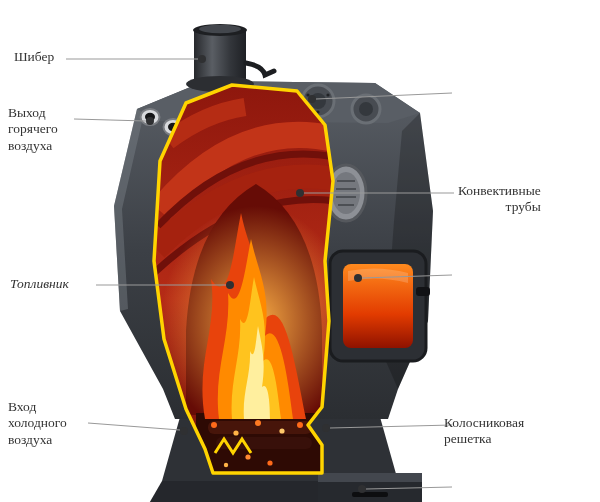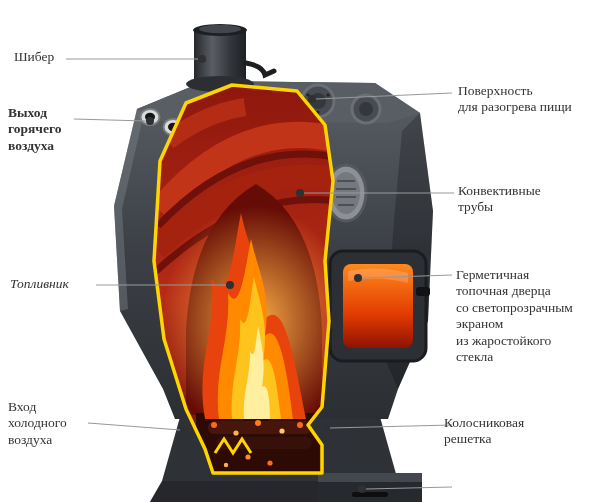--- a/index.html
+++ b/index.html
@@ -173,34 +173,26 @@
       <circle cx="184" cy="410" r="4"></circle>
       <circle cx="312" cy="78" r="4"></circle>
       <circle cx="300" cy="172" r="4"></circle>
       <circle cx="358" cy="257" r="4"></circle>
       <circle cx="326" cy="407" r="4"></circle>
       <circle cx="362" cy="468" r="4"></circle>
     </g>
   </svg>
 
   <div class="label" style="left:14px; top:28px;">Шибер</div>
-  <div class="label" style="left:8px;  top:84px;font-weight:bold;">Выход
+  <div class="label" style="left:8px;  top:84px;">Выход
 горячего
 воздуха</div>
   <div class="label" style="left:10px; top:255px;font-style:italic;">Топливник</div>
   <div class="label" style="left:8px;  top:378px;">Вход
 холодного
 воздуха</div>
 
-  <div class="label right" style="left:458px; top:62px;">Поверхность
-для разогрева пищи</div>
-  <div class="label right" style="left:458px; top:162px;">Конвективные
+  <div class="label right" style="left:458px; top:162px;text-align:right;">Конвективные
 трубы</div>
-  <div class="label right" style="left:456px; top:246px;">Герметичная
-топочная дверца
-со светопрозрачным
-экраном
-из жаростойкого
-стекла</div>
   <div class="label right" style="left:444px; top:394px;">Колосниковая
 решетка</div>
 
 </div>
 
 </body></html>

